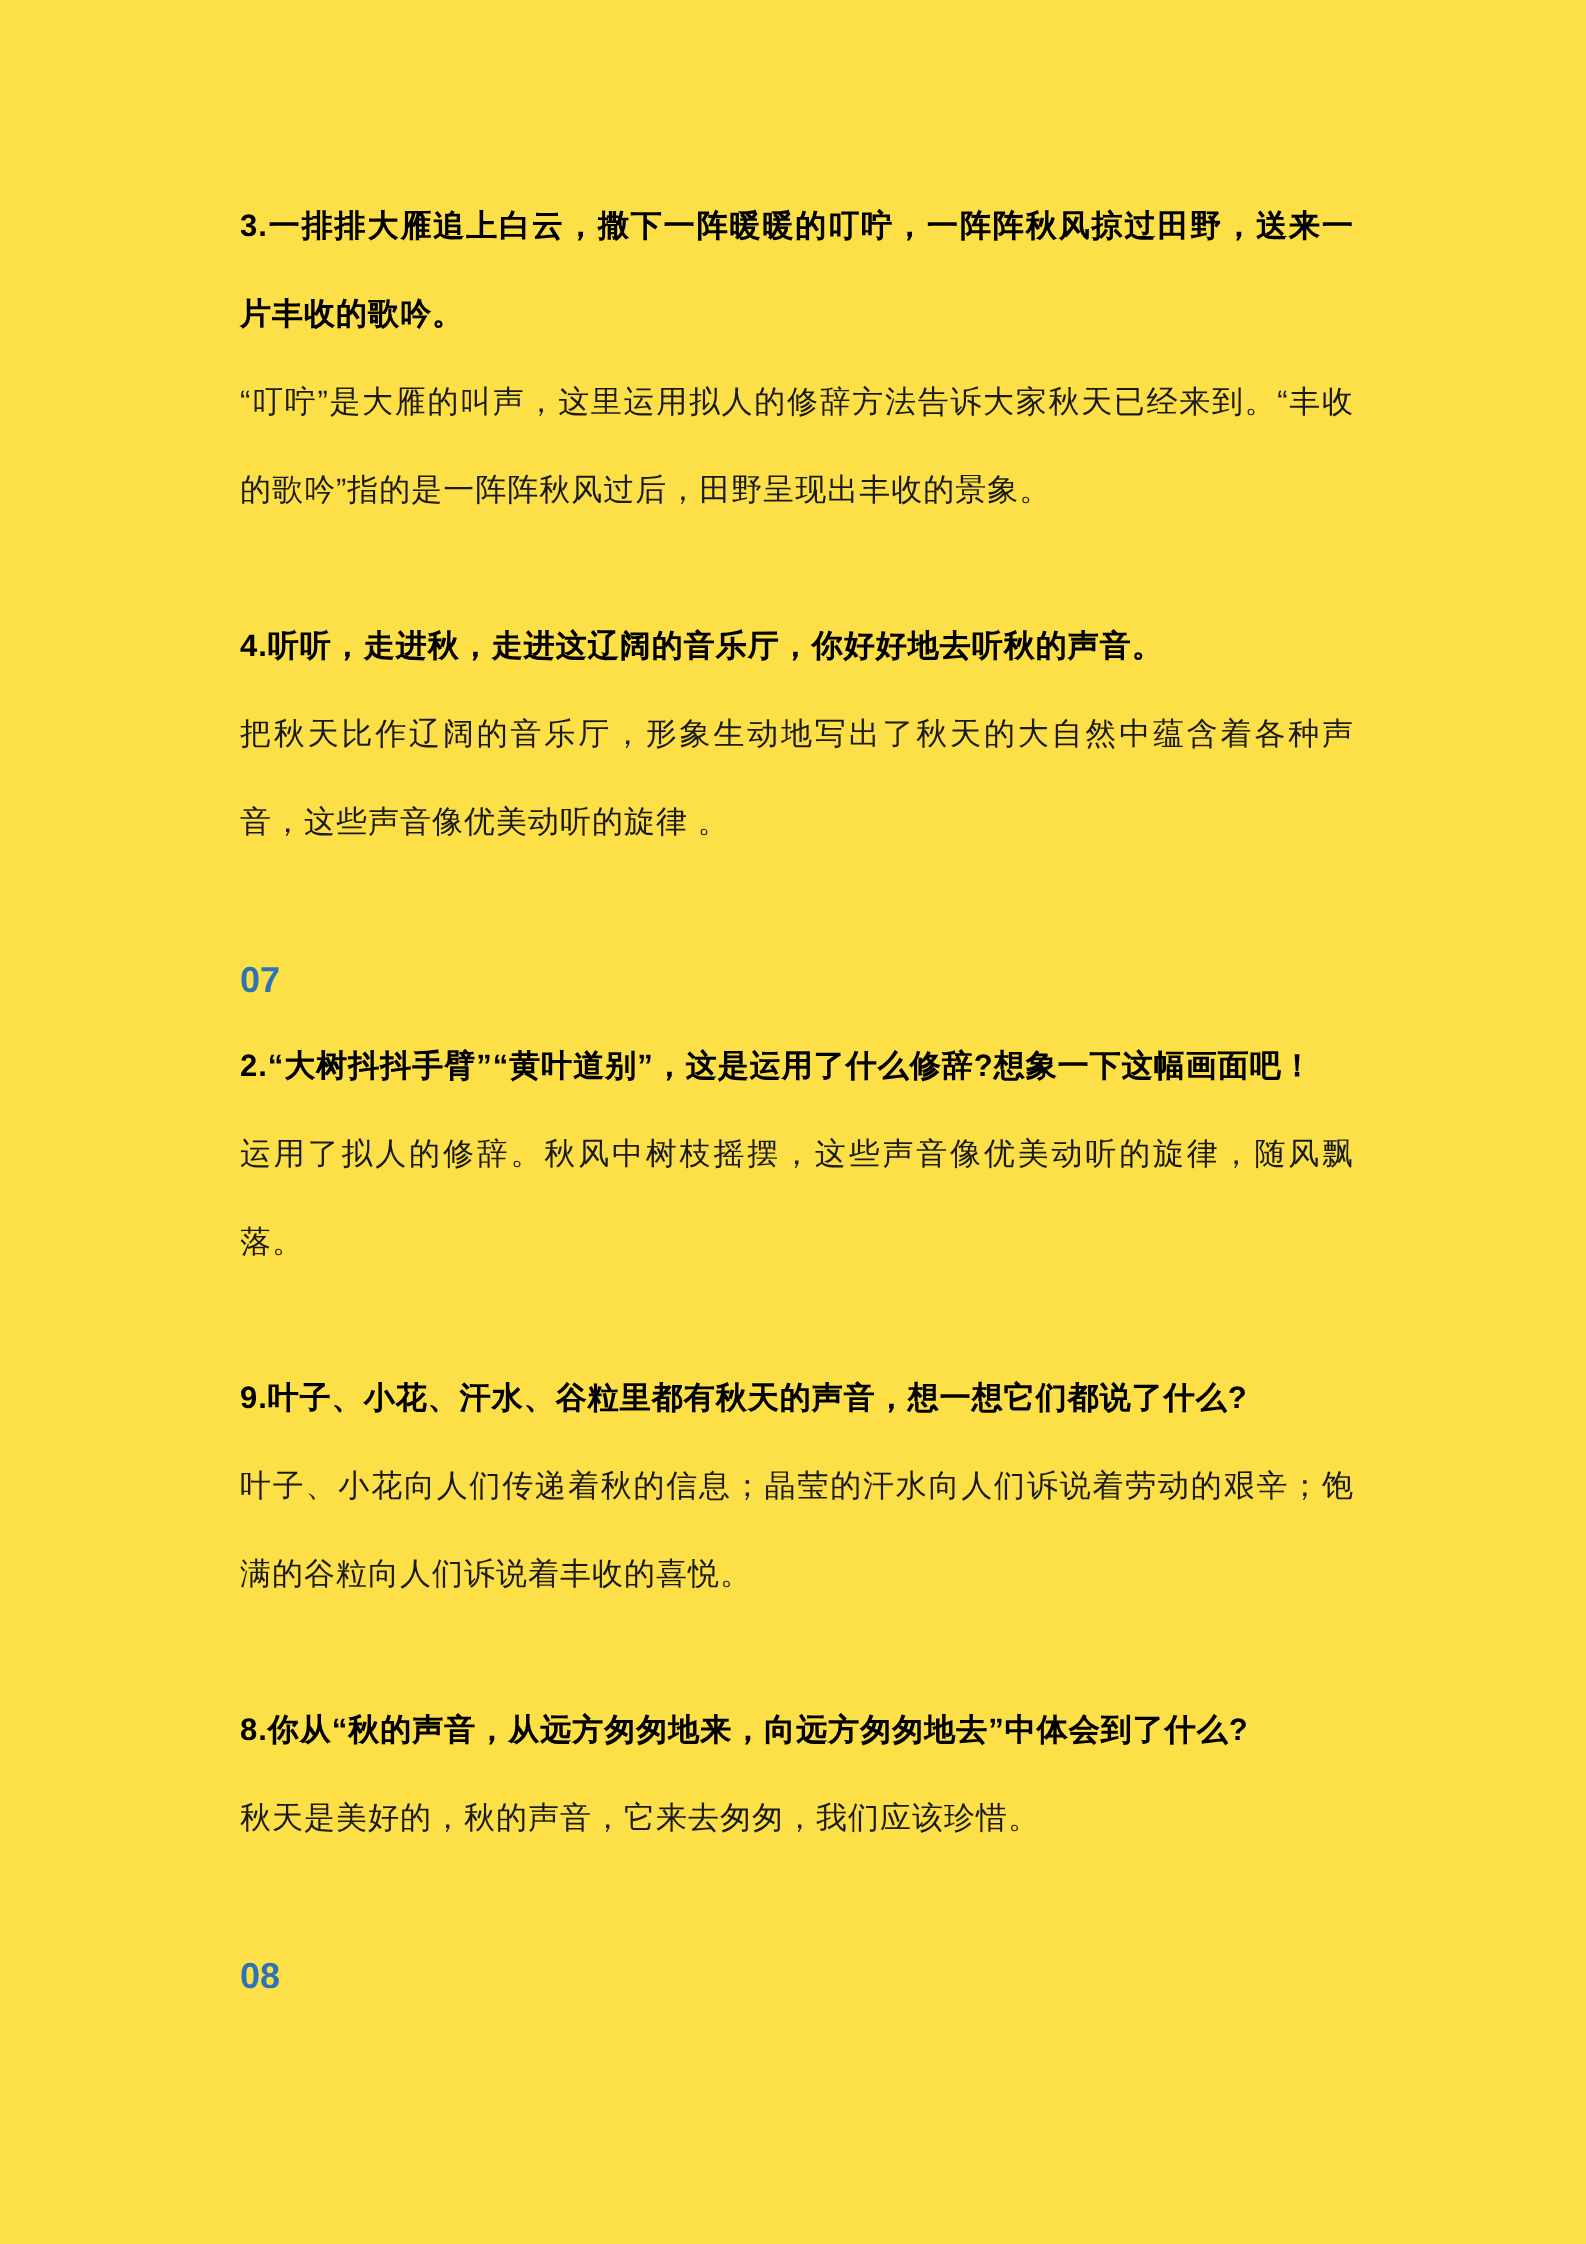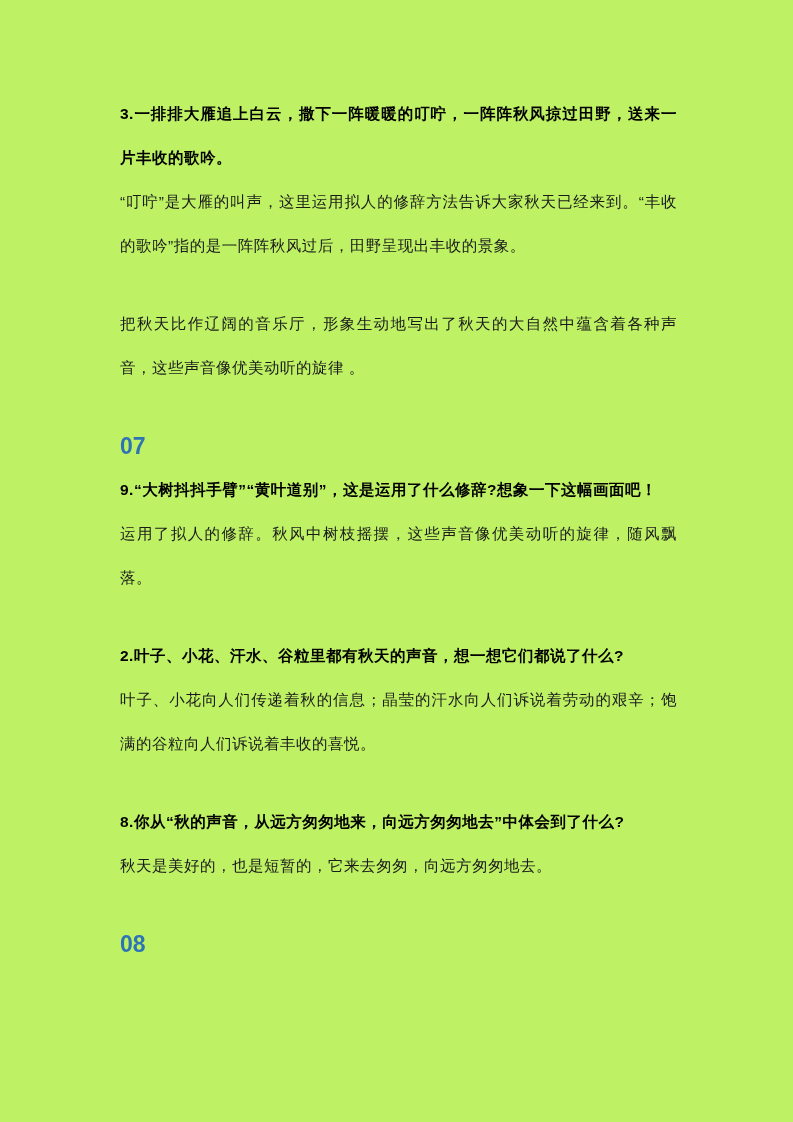--- a/index.html
+++ b/index.html
@@ -5,21 +5,21 @@
   * { box-sizing: border-box; }
   html, body {
     margin: 0;
     padding: 0;
     background: #ffffff;
   }
   .page {
     position: relative;
     width: 793px;
     height: 1122px;
-    background: #bef264;
+    background: #fde047;
     overflow: hidden;
     font-family: "Liberation Sans", sans-serif;
     color: #000000;
   }
   .content {
     position: absolute;
     top: 92px;
     left: 120px;
     right: 116px;
   }
@@ -30,57 +30,58 @@
     letter-spacing: 0.5px;
     text-align: justify;
     color: #1a1a1a;
   }
   .q {
     font-weight: bold;
     color: #000000;
   }
   .section-num {
     margin: 0;
-    font-size: 23px;
+    font-size: 18px;
     font-weight: bold;
     line-height: 44px;
     color: #2E74B5;
   }
   .spacer {
     height: 34px;
   }
 </style>
 </head>
 <body>
 
 <div class="page">
   <div class="content">
 
     <p class="para q">3.一排排大雁追上白云，撒下一阵暖暖的叮咛，一阵阵秋风掠过田野，送来一片丰收的歌吟。</p>
     <p class="para">“叮咛”是大雁的叫声，这里运用拟人的修辞方法告诉大家秋天已经来到。“丰收的歌吟”指的是一阵阵秋风过后，田野呈现出丰收的景象。</p>
 
     <div class="spacer"></div>
 
+    <p class="para q">4.听听，走进秋，走进这辽阔的音乐厅，你好好地去听秋的声音。</p>
     <p class="para">把秋天比作辽阔的音乐厅，形象生动地写出了秋天的大自然中蕴含着各种声音，这些声音像优美动听的旋律 。</p>
 
     <div class="spacer"></div>
 
     <p class="section-num">07</p>
 
-    <p class="para q">9.“大树抖抖手臂”“黄叶道别”，这是运用了什么修辞?想象一下这幅画面吧！</p>
+    <p class="para q">2.“大树抖抖手臂”“黄叶道别”，这是运用了什么修辞?想象一下这幅画面吧！</p>
     <p class="para">运用了拟人的修辞。秋风中树枝摇摆，这些声音像优美动听的旋律，随风飘落。</p>
 
     <div class="spacer"></div>
 
-    <p class="para q">2.叶子、小花、汗水、谷粒里都有秋天的声音，想一想它们都说了什么?</p>
+    <p class="para q">9.叶子、小花、汗水、谷粒里都有秋天的声音，想一想它们都说了什么?</p>
     <p class="para">叶子、小花向人们传递着秋的信息；晶莹的汗水向人们诉说着劳动的艰辛；饱满的谷粒向人们诉说着丰收的喜悦。</p>
 
     <div class="spacer"></div>
 
     <p class="para q">8.你从“秋的声音，从远方匆匆地来，向远方匆匆地去”中体会到了什么?</p>
-    <p class="para">秋天是美好的，也是短暂的，它来去匆匆，向远方匆匆地去。</p>
+    <p class="para">秋天是美好的，秋的声音，它来去匆匆，我们应该珍惜。</p>
 
     <div class="spacer"></div>
 
     <p class="section-num">08</p>
 
   </div>
 </div>
 
 </body></html>

